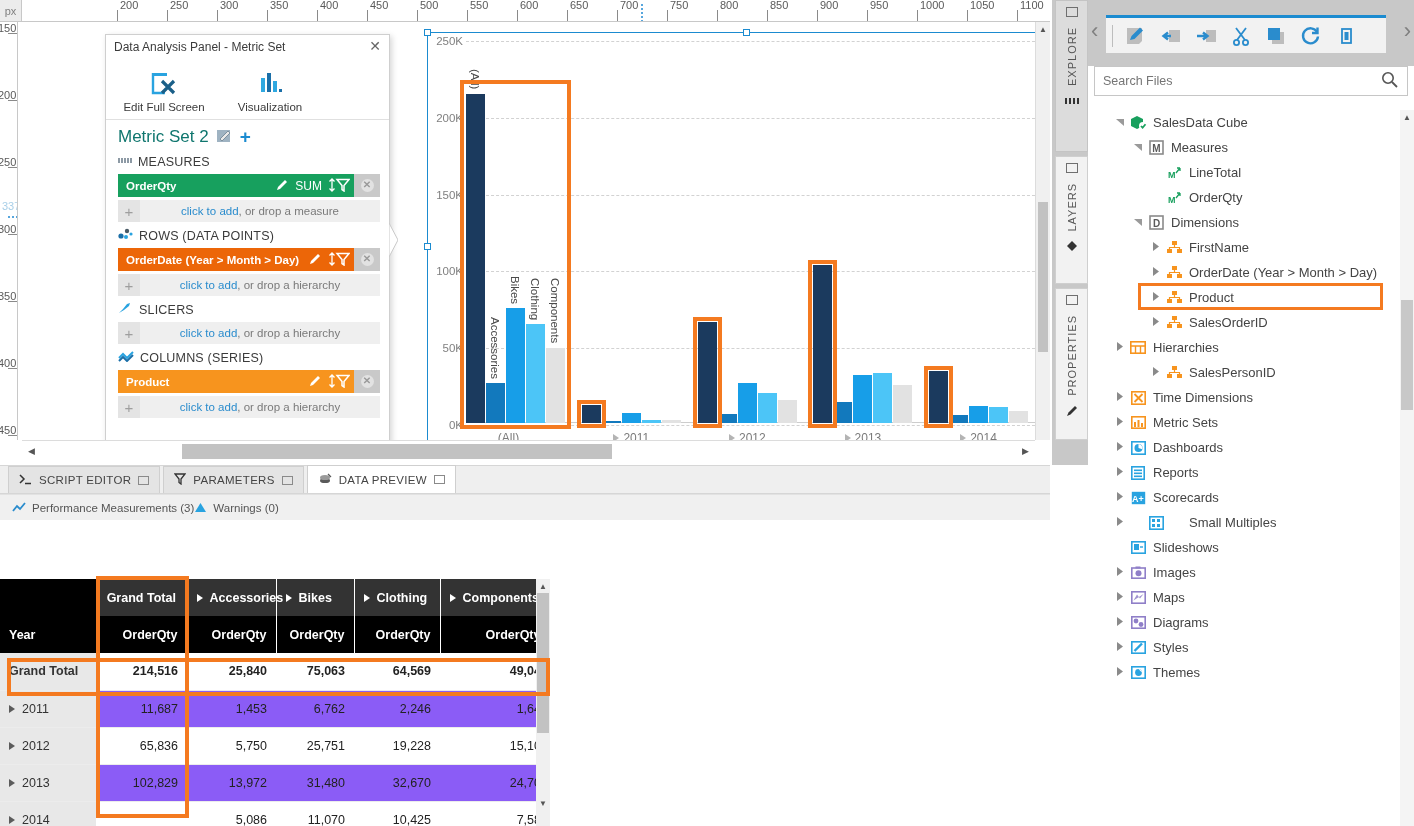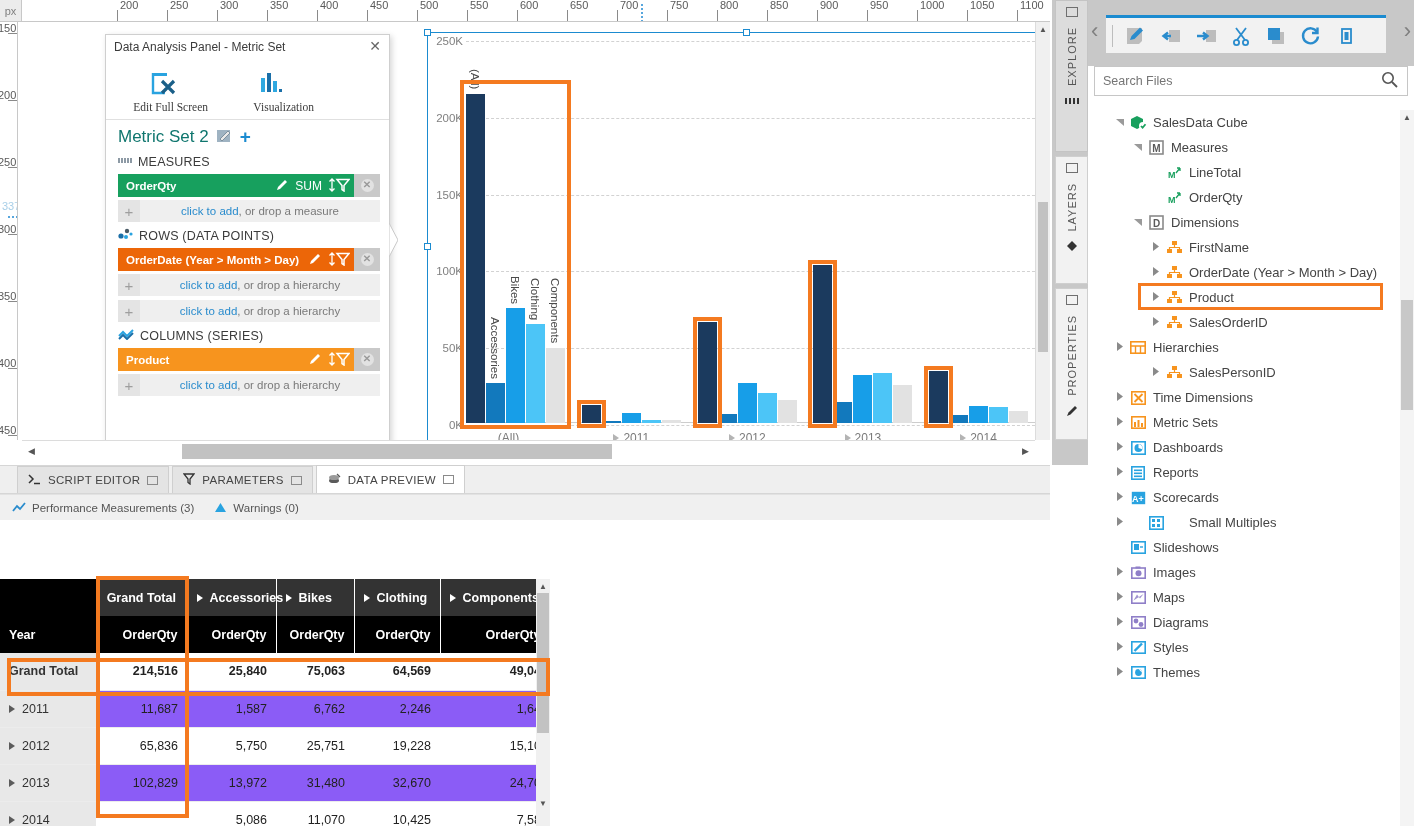--- a/index.html
+++ b/index.html
@@ -28,21 +28,21 @@
   
   #canvas { position:absolute; left:23px; top:23px; right:15px; bottom:25px; background:#fff; overflow:hidden; }
 
   
   #dap { position:absolute; left:82px; top:11px; width:285px; height:421px; background:#fff;
      border:1px solid #cfcfcf; box-shadow:2px 2px 6px rgba(0,0,0,.16); }
   .dap-title { height:24px; padding:5px 8px 0 8px; font-size:12px; color:#3b3b3b; background:#fff; }
   .dap-close { position:absolute; right:6px; top:4px; width:16px; height:16px; font-size:14px; color:#666;
      text-align:center; line-height:14px; cursor:pointer; }
   .dap-ribbon { display:flex; padding:8px 10px 6px 14px; gap:18px; border-bottom:1px solid #e0e0e0; }
-  .rib-btn { width:88px; text-align:right; cursor:pointer;font-family:Liberation Serif, serif; }
+  .rib-btn { width:88px; text-align:center; cursor:pointer; }
   .rib-btn .glyph { height:34px; display:flex; align-items:center; justify-content:center; }
   .rib-btn .lbl { font-size:11.5px; color:#3b3b3b; }
   .ms-title { display:flex; align-items:center; gap:7px; padding:7px 0 6px 12px; }
   .ms-title .t { font-size:17px; color:#0f766e; }
   .ms-plus { color:#1b8bd0; font-size:19px; font-weight:bold; cursor:pointer; line-height:14px;}
   .sect { display:flex; align-items:center; gap:6px; padding:2px 0 3px 12px; font-size:12.5px; color:#3b3b3b; letter-spacing:.2px;}
   .chip { margin:2px 9px 3px 12px; height:23px; display:flex; align-items:center; color:#fff; font-size:11.5px;
      font-weight:bold; padding-left:8px; position:relative;}
   .chip.green { background:#17a05e; }
   .chip.orange-d { background:#ec6608; }
@@ -82,27 +82,27 @@
   
   #vstrip { position:absolute; left:1052px; top:0; width:36px; height:465px; background:#c8c8c8; }
   .vtab { position:absolute; left:3px; width:33px; background:#f2f2f2; border:1px solid #cfcfcf;
      display:flex; flex-direction:column; align-items:center; padding-top:6px; }
   .vtab.sel { background:#dcdcdc; border-color:#c4c4c4; }
   .vtab .mini { width:12px; height:10px; border:1.4px solid #6f6f6f; margin-bottom:10px; }
   .vtab .vtxt { writing-mode:vertical-rl; transform:rotate(180deg); font-size:11px; letter-spacing:1px; color:#555; }
 
   
   #bottom { position:absolute; left:0; top:465px; width:1050px; height:361px; background:#fff; border-top:1px solid #d6d6d6;}
-  .tabbar { height:28px; background:#efefef; display:flex; align-items:flex-end; padding-left:17px; border-bottom:1px solid #d6d6d6;}
+  .tabbar { height:28px; background:#efefef; display:flex; align-items:flex-end; padding-left:8px; border-bottom:1px solid #d6d6d6;}
   .tab { height:27px; display:flex; align-items:center; gap:7px; padding:0 10px; font-size:11.5px; color:#444;
      background:#e4e4e4; border:1px solid #cfcfcf; border-bottom:none; margin-right:3px; letter-spacing:.3px;}
   .tab.active { background:#fff; height:28px; }
   .tab .sq { width:11px; height:9px; border:1.3px solid #8a8a8a; }
   .dp-title { height:40px; display:flex; align-items:center; padding-left:22px; font-size:14px; color:#555; background:#f0f0f0;}
-  .dp-sub { height:26px; display:flex; align-items:center; gap:20px; padding-left:12px; font-size:11.5px; color:#555;
+  .dp-sub { height:26px; display:flex; align-items:center; padding-left:12px; font-size:11.5px; color:#555;
      background:#f0f0f0; border-top:1px solid #e2e2e2;}
   .dp-sub span { display:flex; align-items:center; gap:6px; }
   
   #dptable { position:absolute; left:0; top:113px; width:550px; bottom:0; }
   table { border-collapse:collapse; table-layout:fixed; width:550px; }
   th, td { height:37px; font-size:12.5px; }
   thead th { background:#333; color:#fff; font-weight:bold; text-align:left; padding:0 9px; border-right:1px solid #fff;}
   thead tr.r2 th { background:#000; text-align:right; }
   thead th.first { background:#000; border-right:none;}
   td { background:#fff; color:#222; text-align:right; padding:0 9px; border-bottom:1px solid #ececec;}
@@ -337,20 +337,28 @@
         </span>
         <span class="xbtn">
             <i>✕</i>
           </span>
       </div>
       <div class="dropzone">
         <span class="dz-plus">+</span>
         <span class="dz-txt"><b>click to add</b><span>, or drop a hierarchy</span></span>
       </div>
 
+      <div class="sect">
+        <span>
+          <svg width="15" height="12" viewBox="0 0 15 12">
+              <path d="M1 11 L5 7 L9 2 L12 1 L11 4 L6 8 Z" fill="#29a3e0"></path>
+            </svg>
+        </span>
+        <span>SLICERS</span>
+      </div>
       <div class="dropzone">
         <span class="dz-plus">+</span>
         <span class="dz-txt"><b>click to add</b><span>, or drop a hierarchy</span></span>
       </div>
 
       <div class="sect">
         <span>
           <svg width="16" height="12" viewBox="0 0 16 12">
               <path d="M1 8 L5 4 L9 8 L15 2" stroke="#29a3e0" stroke-width="2" fill="none"></path>
               <path d="M1 11 L5 7 L9 11 L15 5" stroke="#1b6fa8" stroke-width="2" fill="none"></path>
@@ -615,21 +623,21 @@
             <td>49,04</td>
           </tr>
           <tr class="alt">
             <td class="rowhdr">
               <span class="yr">
                 <span class="tri"></span>
                 <span>2011</span>
               </span>
             </td>
             <td>11,687</td>
-            <td>1,587</td>
+            <td>1,453</td>
             <td>6,762</td>
             <td>2,246</td>
             <td>1,64</td>
           </tr>
           <tr>
             <td class="rowhdr">
               <span class="yr">
                 <span class="tri"></span>
                 <span>2012</span>
               </span>

